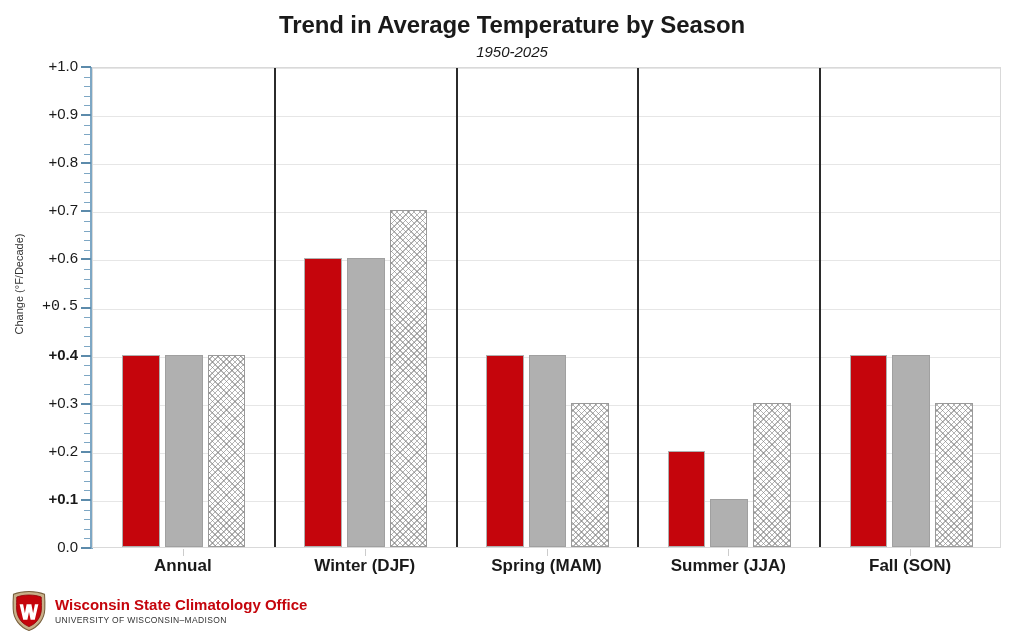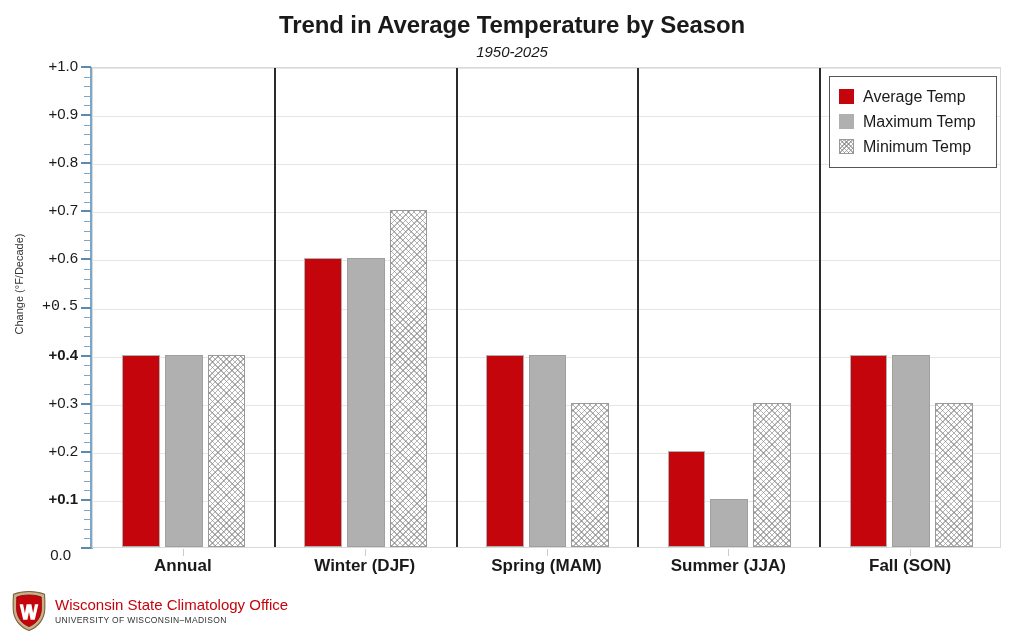--- a/index.html
+++ b/index.html
@@ -198,21 +198,21 @@
     position: absolute;
     left: 10px;
     top: 590px;
     display: flex;
     align-items: center;
   }
   #uw-crest { flex: 0 0 38px; height: 42px; }
   #footer-text-block { margin-left: 7px; }
   #footer-org {
     font-size: 15px;
-    font-weight: normal;
+    font-weight: bold;
     color: #C5050C;
     line-height: 1.05;
     white-space: nowrap;
   }
   #footer-univ {
     font-size: 8.5px;
     color: #333333;
     letter-spacing: 0.35px;
     white-space: nowrap;
     margin-top: 2px;
@@ -270,21 +270,21 @@
         <div class="bar max" style="left: 617.478px; width: 37.6433px; height: 48.1px;"></div>
         <div class="bar min" style="left: 660.255px; width: 37.6433px; height: 144.3px;"></div>
         <div class="bar avg" style="left: 756.502px; width: 37.6433px; height: 192.4px;"></div>
         <div class="bar max" style="left: 799.278px; width: 37.6433px; height: 192.4px;"></div>
         <div class="bar min" style="left: 842.055px; width: 37.6433px; height: 144.3px;"></div>
       </div>
   </div>
 
   <div id="y-ticks-layer">
       <div class="y-major-tick" style="top: 547px;"></div>
-      <div class="y-tick-label" style="left: 1px; right: auto; top: 538px; margin-top: 8px;">0.0</div>
+      <div class="y-tick-label" style="left: 8px; right: auto; top: 538px;">0.0</div>
       <div class="y-major-tick" style="top: 498.9px;"></div>
       <div class="y-tick-label" style="left: 8px; right: auto; top: 489.9px; font-weight: bold;">+0.1</div>
       <div class="y-major-tick" style="top: 450.8px;"></div>
       <div class="y-tick-label" style="left: 8px; right: auto; top: 441.8px;">+0.2</div>
       <div class="y-major-tick" style="top: 402.7px;"></div>
       <div class="y-tick-label" style="left: 8px; right: auto; top: 393.7px;">+0.3</div>
       <div class="y-major-tick" style="top: 354.6px;"></div>
       <div class="y-tick-label" style="left: 8px; right: auto; top: 345.6px; font-weight: bold;">+0.4</div>
       <div class="y-major-tick" style="top: 306.5px;"></div>
       <div class="y-tick-label" style="left: 8px; right: auto; top: 297.5px; font-family: Liberation Mono, monospace;">+0.5</div>
@@ -345,34 +345,20 @@
       <div class="x-tick" style="left: 364.7px;"></div>
       <div class="x-label" style="left: 254.7px; width: 220px;">Winter (DJF)</div>
       <div class="x-tick" style="left: 546.5px;"></div>
       <div class="x-label" style="left: 436.5px; width: 220px;">Spring (MAM)</div>
       <div class="x-tick" style="left: 728.3px;"></div>
       <div class="x-label" style="left: 618.3px; width: 220px;">Summer (JJA)</div>
       <div class="x-tick" style="left: 910.1px;"></div>
       <div class="x-label" style="left: 800.1px; width: 220px;">Fall (SON)</div>
     </div>
 
-  <div id="legend">
-    <div class="legend-row">
-      <span class="legend-swatch avg"></span>
-      <span class="legend-label">Average Temp</span>
-    </div>
-    <div class="legend-row">
-      <span class="legend-swatch max"></span>
-      <span class="legend-label">Maximum Temp</span>
-    </div>
-    <div class="legend-row">
-      <span class="legend-swatch min"></span>
-      <span class="legend-label">Minimum Temp</span>
-    </div>
-  </div>
 
   <div id="footer-logo-wrap">
     <svg id="uw-crest" viewBox="0 0 38 42" xmlns="http://www.w3.org/2000/svg">
       <path d="M19 1.5 C13 1.5 7 2.8 3.5 4.2 C3.2 8 3 13 3.2 19 C3.6 29 9.5 37 19 40.5 C28.5 37 34.4 29 34.8 19 C35 13 34.8 8 34.5 4.2 C31 2.8 25 1.5 19 1.5 Z" fill="#c8b089" stroke="#7a6240" stroke-width="1.1"></path>
       <path d="M19 5 C14.2 5 9.6 5.9 6.8 7 C6.6 10.2 6.5 14.2 6.6 19 C6.9 27.2 11.6 33.7 19 36.6 C26.4 33.7 31.1 27.2 31.4 19 C31.5 14.2 31.4 10.2 31.2 7 C28.4 5.9 23.8 5 19 5 Z" fill="#C5050C" stroke="#8d0309" stroke-width="0.8"></path>
       <path d="M9.6 14.2 L13.1 14.2 L14.9 23.2 L16.6 14.2 L21.4 14.2 L23.1 23.2 L24.9 14.2 L28.4 14.2 L24.8 29.8 L20.6 29.8 L19 22.0 L17.4 29.8 L13.2 29.8 Z" fill="#ffffff"></path>
     </svg>
     <div id="footer-text-block">
       <div id="footer-org">Wisconsin State Climatology Office</div>
       <div id="footer-univ">UNIVERSITY OF WISCONSIN–MADISON</div>

